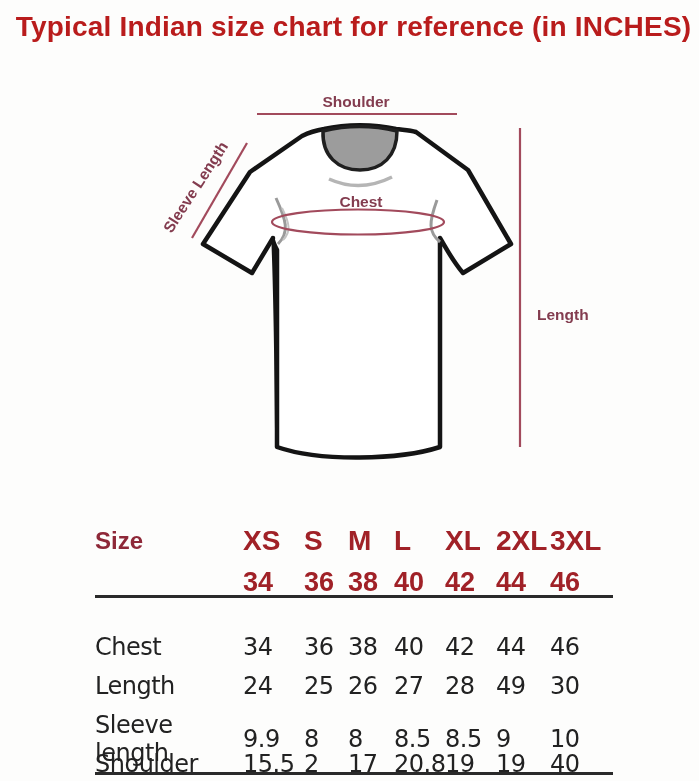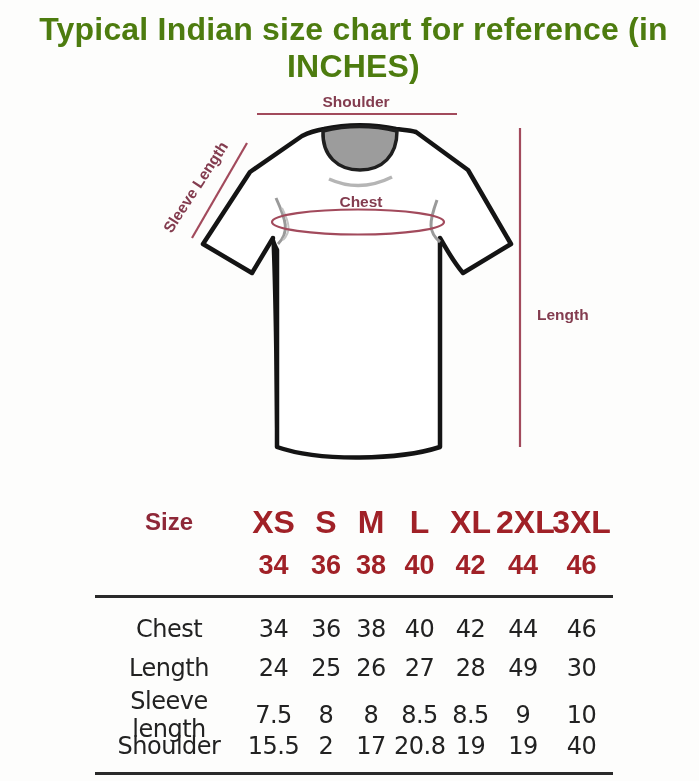--- a/index.html
+++ b/index.html
@@ -6,42 +6,42 @@
   body{
     width:699px;height:781px;
     background:#fdfdfc;
     position:relative;
     font-family:"Liberation Sans","DejaVu Sans",sans-serif;
     overflow:hidden;
   }
   .page-title{
     position:absolute;top:11px;left:8px;right:0;
     text-align:center;
-    font-size:32px;font-weight:700;
-    color:#4d7c0f;
+    font-size:28px;font-weight:700;
+    color:#b91c1c;
     letter-spacing:0.2px;
   }
   .diagram-wrap{
     position:absolute;top:80px;left:0;
     width:699px;height:405px;
   }
   
   .size-table{
     position:absolute;top:501px;left:95px;width:518px;
     color:#1d1d1d;
   }
   .trow{
     display:grid;
     grid-template-columns:148px 61px 44px 46px 51px 51px 54px 63px;
     align-items:center;
   }
-  .trow .cell{text-align:center;}
+  .trow .cell{margin-top:24px;}
   .hdr-sizes{height:42px;}
   .hdr-sizes .cell{
-    font-size:32px;font-weight:700;color:#a02127;
+    font-size:28px;font-weight:700;color:#a02127;
   }
   .hdr-sizes .size-label{
     font-size:24px;font-weight:700;color:#8e2838;
   }
   .hdr-nums{height:44px;}
   .hdr-nums .cell{
     font-size:27px;font-weight:700;color:#a02127;
   }
   .tbody{
     margin-top:8px;
@@ -156,21 +156,21 @@
       <div class="cell">25</div>
       <div class="cell">26</div>
       <div class="cell">27</div>
       <div class="cell">28</div>
       <div class="cell">49</div>
       <div class="cell">30</div>
     </div>
 
     <div class="trow body-row">
       <div class="cell row-label">Sleeve length</div>
-      <div class="cell">7.5</div>
+      <div class="cell">9.9</div>
       <div class="cell">8</div>
       <div class="cell">8</div>
       <div class="cell">8.5</div>
       <div class="cell">8.5</div>
       <div class="cell">9</div>
       <div class="cell">10</div>
     </div>
 
     <div class="trow body-row">
       <div class="cell row-label">Shoulder</div>

